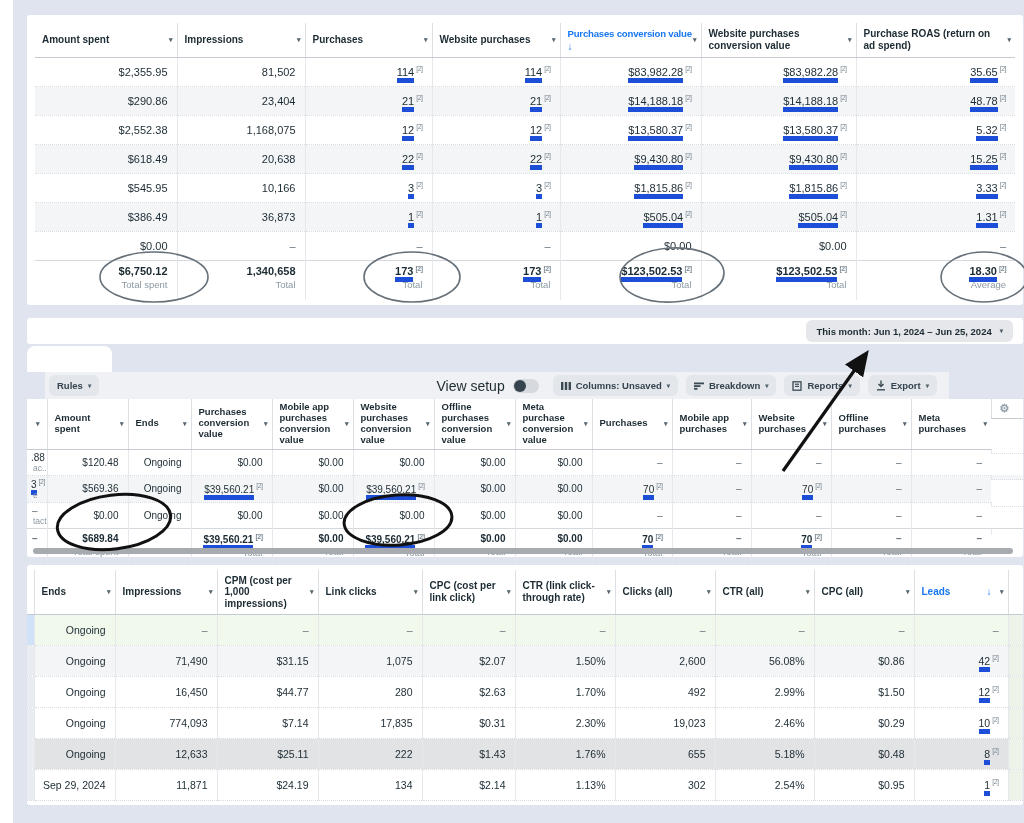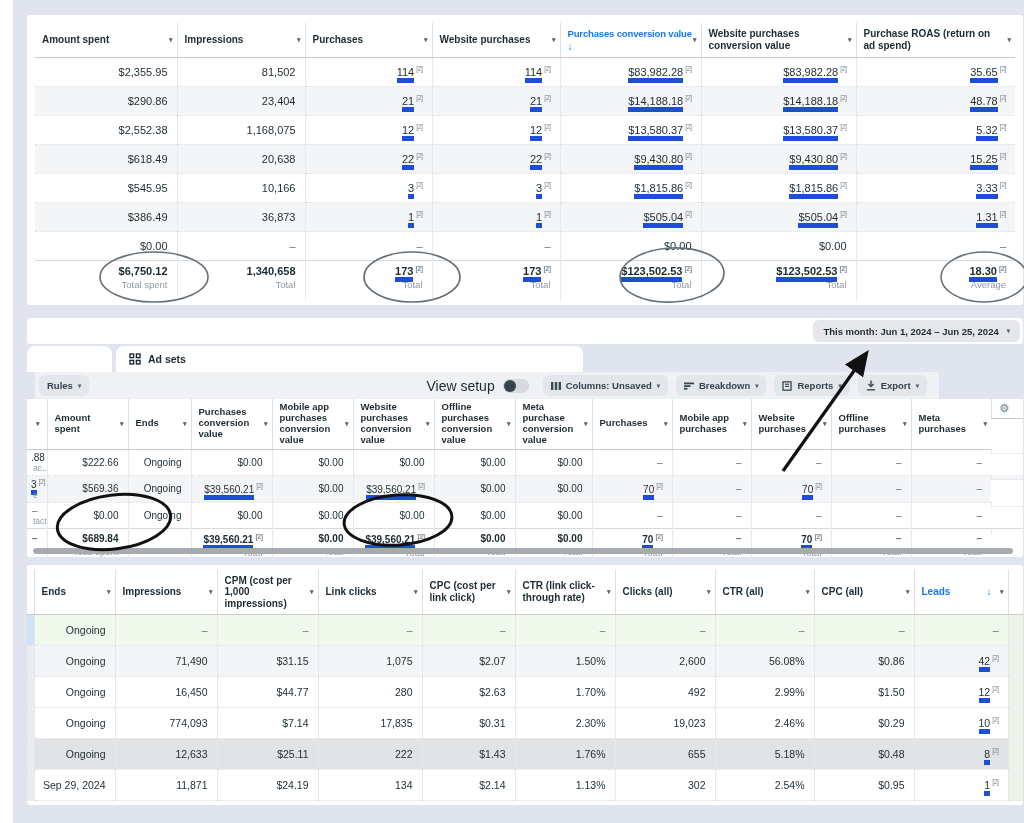--- a/index.html
+++ b/index.html
@@ -54,28 +54,28 @@
   .t-mid thead tr{height:33px;}
   .t-mid tbody tr{height:26px;}
   .t-mid tr.totals{height:36px;}
   .t-bot{font-size:10.5px;}
   .t-bot th{font-size:10px;}
   .t-bot thead tr{height:44px;}
   .t-bot tbody tr{height:31px;}
 
   
   #band-date{position:absolute;left:14px;top:318px;width:996px;height:26px;background:#fff;border-radius:3px;}
-  .date-pill{position:absolute;right:3px;top:2px;height:22px;display:flex;align-items:center;gap:8px;
+  .date-pill{position:absolute;right:10px;top:2px;height:22px;display:flex;align-items:center;gap:8px;
              padding:0 10px;background:#e5e7eb;border-radius:6px;font-weight:bold;font-size:9.5px;}
   .tab{position:absolute;top:346px;height:26px;background:#fff;border-radius:8px 8px 0 0;
        display:flex;align-items:center;gap:7px;padding-left:13px;font-weight:bold;font-size:10.5px;}
   #tab-stub{left:14px;width:85px;padding-left:0;}
   #tab-adsets{left:103px;width:454px;}
   #tab-ads{left:566px;width:444px;}
-  #toolbar{position:absolute;left:22px;top:372px;width:904px;height:27px;background:#eff1f4;}
+  #toolbar{position:absolute;left:32px;top:372px;width:904px;height:27px;background:#eff1f4;}
   .pill{display:inline-flex;align-items:center;gap:5px;height:21px;padding:0 8px;background:#e3e6ea;
         border-radius:6px;font-weight:bold;font-size:9.5px;color:#33434f;}
   .caret2{font-size:6.5px;color:#53636e;}
   #rules-btn{position:absolute;left:4px;top:3px;}
   .tright{position:absolute;right:12px;top:3px;display:flex;align-items:center;gap:8px;}
   .vslabel{font-size:14px;}
   .toggle{width:26px;height:14px;border-radius:8px;background:#d6dade;position:relative;margin-right:6px;}
   .knob{position:absolute;left:1px;top:1px;width:12px;height:12px;border-radius:50%;background:#37444e;}
   .hscroll{position:absolute;left:6px;right:10px;bottom:3px;height:6px;background:#a7abb0;border-radius:3px;}
 
@@ -210,33 +210,20 @@
   </div>
 
   <div id="band-date">
     <div class="date-pill">
       <span>This month: Jun 1, 2024 – Jun 25, 2024</span>
       <span class="caret2">▾</span>
     </div>
   </div>
 
   <div class="tab" id="tab-stub"></div>
-  <div class="tab" id="tab-adsets">
-    <span class="ticon">
-      <svg width="12" height="12" viewBox="0 0 12 12">
-          <g fill="none" stroke="#1c2b33" stroke-width="1.4">
-            <rect x="1" y="1" width="3.6" height="3.6"></rect>
-            <rect x="7.4" y="1" width="3.6" height="3.6"></rect>
-            <rect x="1" y="7.4" width="3.6" height="3.6"></rect>
-            <rect x="7.4" y="7.4" width="3.6" height="3.6"></rect>
-          </g>
-        </svg>
-    </span>
-    <span>Ad sets</span>
-  </div>
 
   <div id="toolbar">
     <div class="pill" id="rules-btn">
       <span>Rules</span>
       <span class="caret2">▾</span>
     </div>
     <div class="tright">
       <span class="vslabel">View setup</span>
       <span class="toggle">
           <span class="knob"></span>
@@ -331,21 +318,21 @@
               <th><span class="hlbl">Offline purchases</span><span class="caret">▾</span></th>
               <th><span class="hlbl">Meta purchases</span><span class="caret">▾</span></th>
               <th class="gear">
                 <span class="gear">⚙</span>
               </th>
             </tr>
           </thead>
           <tbody>
             <tr>
               <td class="stub"><span class="val">.88</span><div class="sub">ac..</div></td>
-              <td><span class="val">$222.66</span></td>
+              <td><span class="val">$120.48</span></td>
               <td><span class="val">Ongoing</span></td>
               <td><span class="val">$0.00</span></td>
               <td><span class="val">$0.00</span></td>
               <td><span class="val">$0.00</span></td>
               <td><span class="val">$0.00</span></td>
               <td><span class="val">$0.00</span></td>
               <td><span class="val dash">–</span></td>
               <td><span class="val dash">–</span></td>
               <td><span class="val dash">–</span></td>
               <td><span class="val dash">–</span></td>

